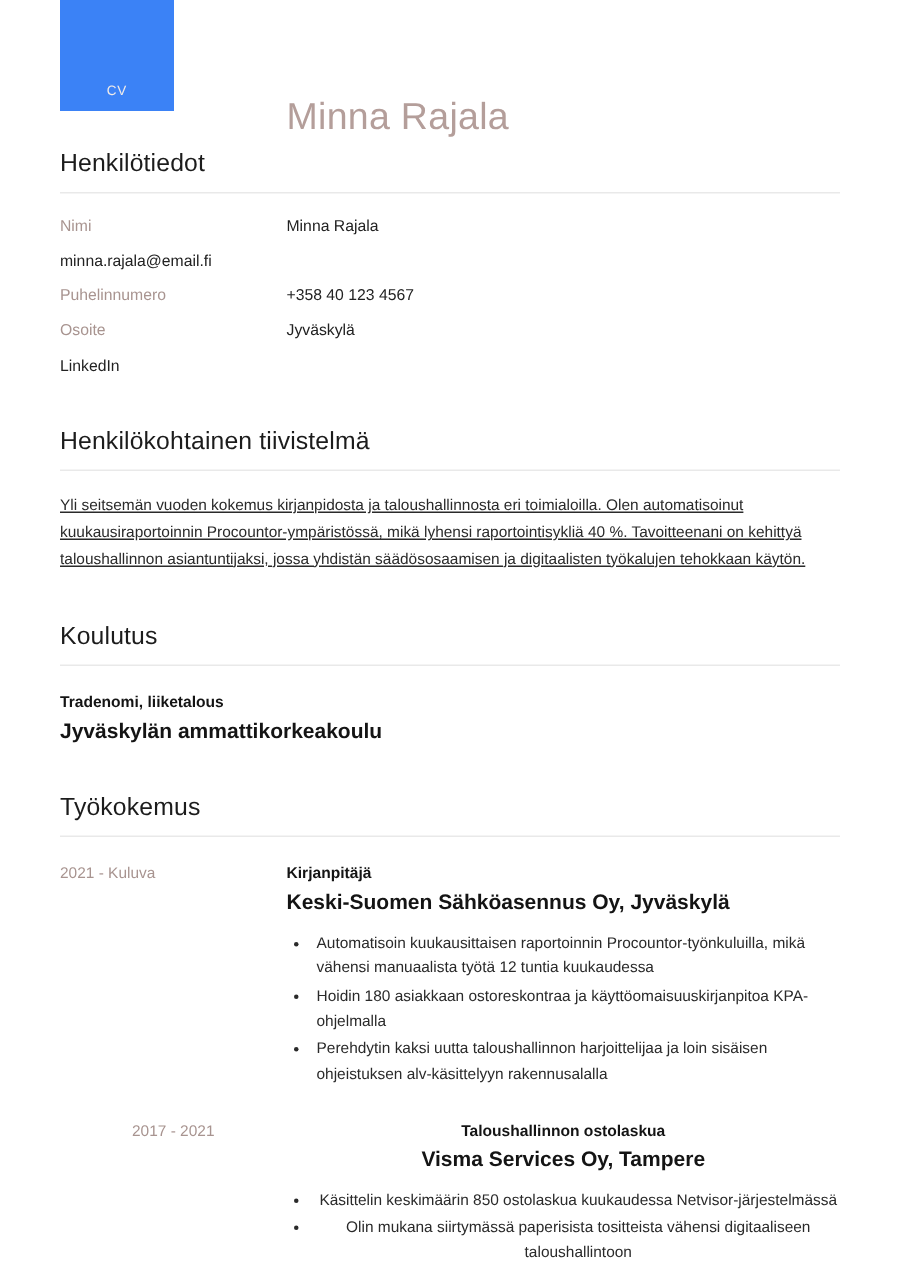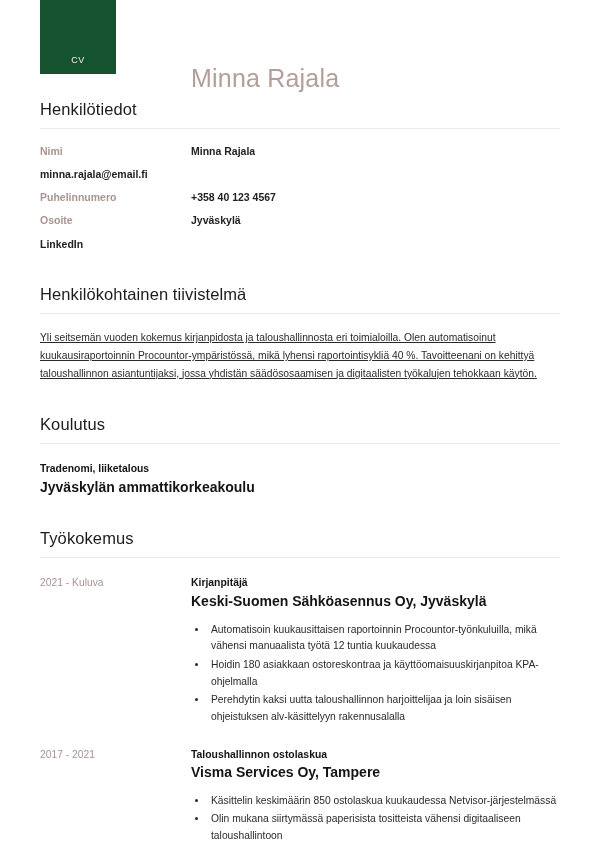--- a/index.html
+++ b/index.html
@@ -22,21 +22,21 @@
   .header {
     position: relative;
     height: 100px;
   }
   .cv-badge {
     position: absolute;
     left: 40px;
     top: 0;
     width: 76px;
     height: 74px;
-    background: #14532d;
+    background: #3b82f6;
     display: flex;
     align-items: flex-end;
     justify-content: center;
     padding-bottom: 9px;
   }
   .cv-badge-label {
     font-size: 9px;
     letter-spacing: 0.5px;
     color: #f2ece9;
     line-height: 1;
@@ -79,21 +79,20 @@
   
   .info-list {
     margin: 0;
     padding: 16px 0 0 0;
     list-style: none;
   }
   .info-row {
     display: flex;
     align-items: flex-end;
     margin-bottom: 9.5px;
-    font-weight: bold;
   }
   .info-label {
     width: 151px;
     flex: 0 0 151px;
     font-size: 10.5px;
     color: #a89490;
     line-height: 1.3;
   }
   .info-value {
     font-size: 10.5px;
@@ -150,21 +149,21 @@
     padding-left: 17px;
     list-style: disc;
   }
   .entry-bullets li {
     font-size: 10.3px;
     line-height: 1.62;
     color: #2a2a2a;
     margin-bottom: 2px;
     padding-left: 3px;
   }
-  .entry + .entry { margin-top: 19px; }
+  .entry + .entry { margin-top: 19px; text-align: center; }
 </style>
 </head>
 <body>
 
 <div class="header">
   <div class="cv-badge">
     <span class="cv-badge-label">CV</span>
   </div>
   <h1 class="full-name">Minna Rajala</h1>
 </div>

